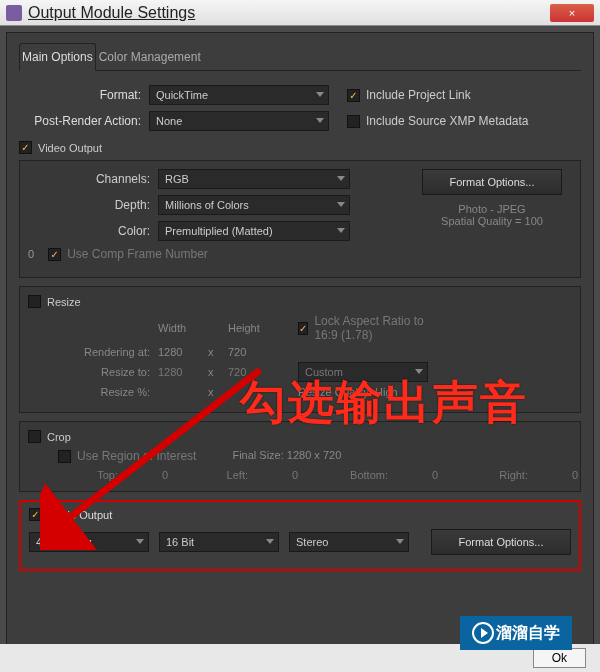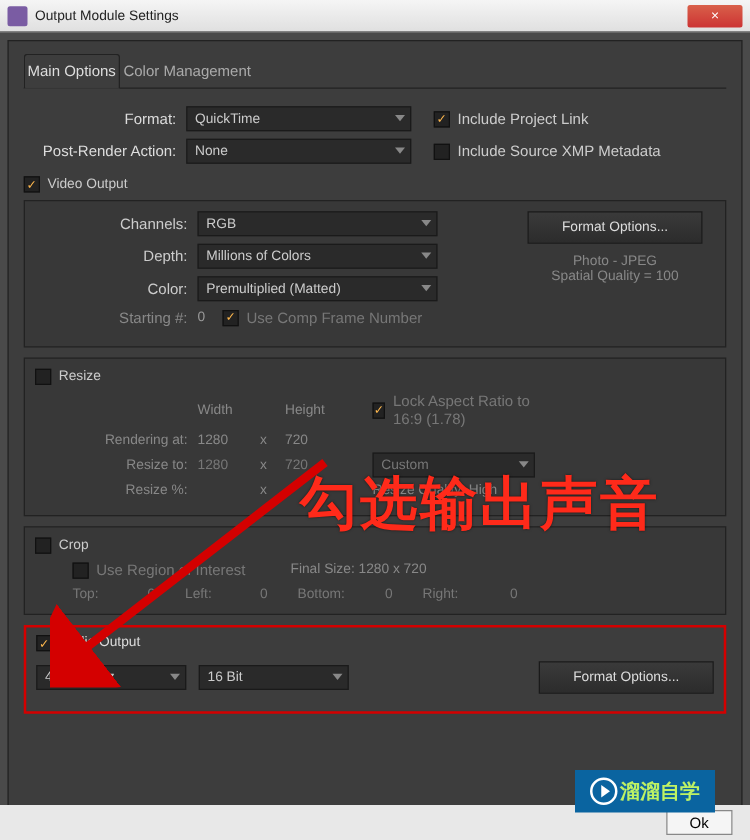--- a/index.html
+++ b/index.html
@@ -1,20 +1,20 @@
 <!DOCTYPE html>
 <html><head>
 <meta charset="utf-8">
 <style>
 * { box-sizing: border-box; margin: 0; padding: 0; font-family: "Segoe UI", Tahoma, sans-serif; }
 body { background: #4a4a4a; width: 600px; height: 672px; overflow: hidden; position: relative; }
 
 .titlebar { background: linear-gradient(#f5f5f5,#e0e0e0); height: 26px; display: flex; align-items: center; padding: 0 6px; border-bottom: 1px solid #888; }
 .titlebar .icon { width: 16px; height: 16px; background: #7a5ca3; border-radius: 2px; margin-right: 6px; }
-.titlebar .title { font-size: 11px; color: #222; flex: 1; }
+.titlebar .title { font-size: 16px; color: #222; flex: 1; text-decoration: underline; }
 .titlebar .close { width: 44px; height: 18px; background: linear-gradient(#d9604a,#c33); border-radius: 2px; display:flex; align-items:center; justify-content:center; color:#fff; font-size:11px; }
 
 .panel { background: #3d3d3d; margin: 6px; border: 1px solid #222; height: 636px; padding: 10px 12px; position: relative; }
 
 .tabs { display: flex; border-bottom: 1px solid #222; margin-bottom: 14px; }
 .tab { padding: 6px 2px; font-size: 12px; color: #aaa; border: 1px solid transparent; border-bottom: none; cursor: pointer; }
 .tab.active { background: #3d3d3d; border-color: #222; border-bottom: 1px solid #3d3d3d; margin-bottom: -1px; color: #ddd; border-radius: 3px 3px 0 0; }
 
 .row { display: flex; align-items: center; margin-bottom: 6px; font-size: 12px; color: #ccc; }
 .row .label { width: 130px; text-align: right; padding-right: 8px; color: #ccc; }
@@ -25,47 +25,47 @@
 .select.w180 { width: 180px; }
 .select.w160 { width: 192px; }
 .select.w80 { width: 80px; }
 .select.disabled { color:#777; }
 
 .check { width:13px; height:13px; background:#222; border:1px solid #111; display:inline-flex; align-items:center; justify-content:center; margin-right:6px; font-size:10px; color:#ffb84d; }
 .check.on::after { content:"✓"; }
 .checklabel { font-size:12px; color:#ccc; display:flex; align-items:center; }
 .checklabel.disabled { color:#777; }
 
-.section-head { display:flex; margin: 10px 0 6px 0; }
+.section-head { display:flex; align-items:center; margin: 10px 0 6px 0; }
 .section-box { border:1px solid #222; background:#383838; padding:8px 8px 10px 8px; margin-bottom:8px; }
 .section-box.disabled .row .label, .section-box.disabled .checklabel, .section-box.disabled .val { color:#777; }
 
 .btn { background: linear-gradient(#3a3a3a,#2c2c2c); border:1px solid #1a1a1a; color:#ddd; font-size:11px; height:26px; padding:0 14px; display:flex; align-items:center; justify-content:center; cursor:pointer; }
 .btn.wide { width: 140px; }
 
 .small { font-size:11px; color:#ccc; }
 .val { color:#5aa0d8; font-size:11px; text-decoration: underline dotted transparent; }
 .val.plain { color:#999; }
 .muted { color:#888; font-size:11px; }
 
 .audio-frame { border:2px solid #d40000; padding:6px 8px 14px 8px; margin-top:6px; }
 .annotation { position:absolute; left:240px; top:372px; color:#ff2a1a; font-size:46px; font-weight:700; letter-spacing:2px; pointer-events:none; text-shadow:0 0 2px rgba(0,0,0,.6); }
 
 .arrow-svg { position:absolute; left:40px; top:350px; pointer-events:none; }
 
 .bottom-bar { position:absolute; bottom:0; left:0; right:0; background:#e8e8e8; height:28px; display:flex; justify-content:flex-end; align-items:center; padding:3px 10px; }
 .bottom-bar .okbtn { background:#f5f5f5; border:1px solid #888; padding:2px 18px; font-size:12px; margin-right:4px; }
 
-.logo { position:absolute; right:28px; bottom:22px; background:#0a64a0; color:#bef264; padding:6px 12px; display:flex; align-items:center; gap:2px; font-size:16px; font-weight:600; }
+.logo { position:absolute; right:28px; bottom:22px; background:#0a64a0; color:#ffffff; padding:6px 12px; display:flex; align-items:center; gap:2px; font-size:16px; font-weight:600; }
 .logo .play { width:22px;height:22px;border:2px solid #fff;border-radius:50%;display:flex;align-items:center;justify-content:center; }
 .logo .play::after { content:""; border-left:7px solid #fff; border-top:5px solid transparent; border-bottom:5px solid transparent; margin-left:2px; }
 
 .grid-resize { display:grid; grid-template-columns: 130px 50px 20px 50px 20px 140px; align-items:center; font-size:11px; margin-bottom:4px; }
 .grid-resize .label { text-align:right; padding-right:8px; }
-.grid-crop { display:grid; grid-template-columns: 60px 30px 60px 30px 70px 30px 70px 30px; gap:0; font-size:11px; color:#777; }
+.grid-crop { display:grid; grid-template-columns: 60px 30px 60px 30px 70px 30px 70px 30px; gap:20px; font-size:11px; color:#777;text-align:right; }
 </style>
 </head>
 <body>
 
 <div class="titlebar">
   <div class="icon"></div>
   <div class="title">Output Module Settings</div>
   <div class="close">×</div>
 </div>
 
@@ -123,21 +123,20 @@
             </div>
           </div>
         <div class="row">
             <div class="label">Color:</div>
             <div class="select w160">
               <span>Premultiplied (Matted)</span>
               <span class="arrow"></span>
             </div>
           </div>
         <div class="row">
-            <div class="label" style="color:#888">Starting #:</div>
             <span class="val plain">0</span>
             <span style="width:14px"></span>
             <span class="checklabel disabled">
               <span class="check on"></span>
               <span>Use Comp Frame Number</span>
             </span>
           </div>
       </div>
       <div style="width:160px; text-align:center;">
         <div class="btn wide" style="margin:0 auto 8px;">Format Options...</div>
@@ -221,20 +220,24 @@
         <span class="check on" style="color:#ffb84d"></span>
         <span class="small" style="color:#ddd">Audio Output</span>
       </div>
     <div style="display:flex; gap:10px; align-items:center;">
       <div class="select w80">
           <span>48.000 kHz</span>
           <span class="arrow"></span>
         </div>
       <div class="select w80">
           <span>16 Bit</span>
+          <span class="arrow"></span>
+        </div>
+      <div class="select w80">
+          <span>Stereo</span>
           <span class="arrow"></span>
         </div>
       <div style="flex:1"></div>
       <div class="btn wide">Format Options...</div>
     </div>
   </div>
 
 </div>
 
 <div class="annotation">勾选输出声音</div>

